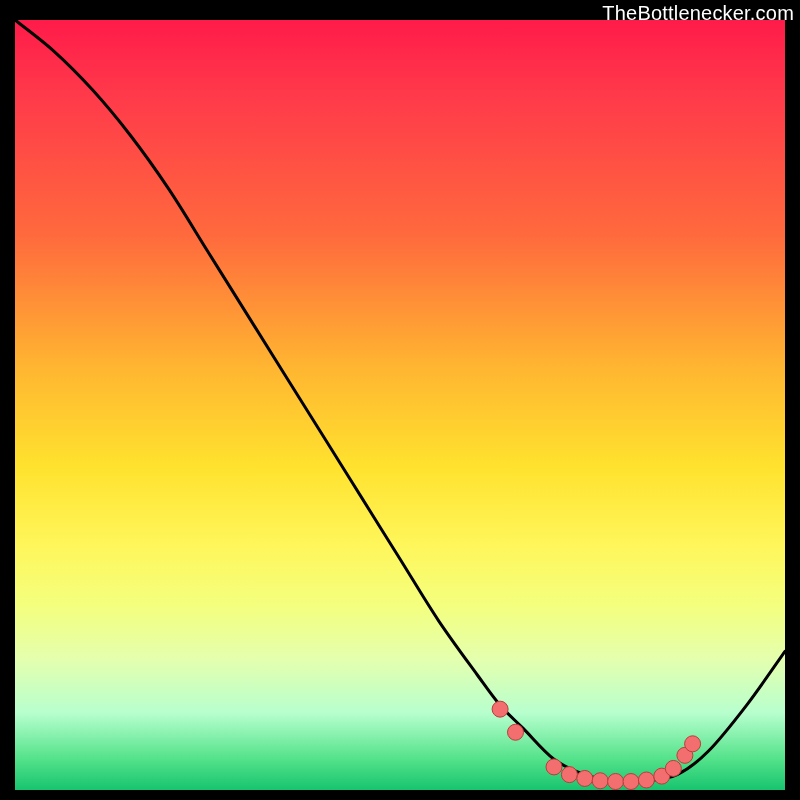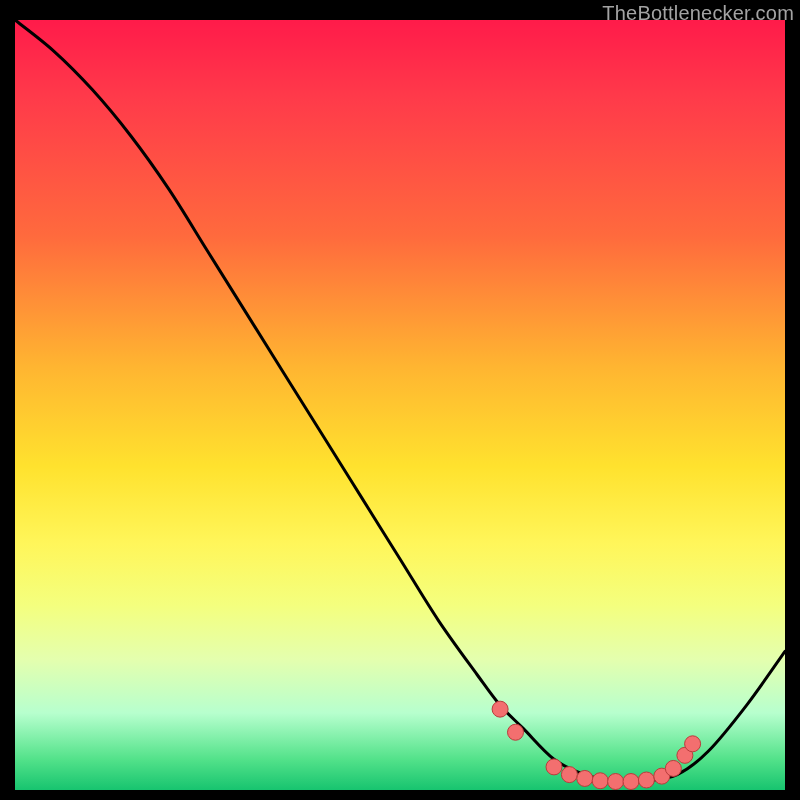--- a/index.html
+++ b/index.html
@@ -45,21 +45,21 @@
     left: 0;
     top: 0;
     width: 770px;
     height: 770px;
     overflow: visible;
   }
   .watermark {
     position: absolute;
     top: 2px;
     right: 6px;
-    color: #a3a3a3;
+    color: #ffffff;
     font-size: 20px;
     font-weight: 500;
     letter-spacing: 0.2px;
     user-select: none;
   }
 </style>
 </head>
 <body>
 
 <div class="watermark">TheBottlenecker.com</div>

